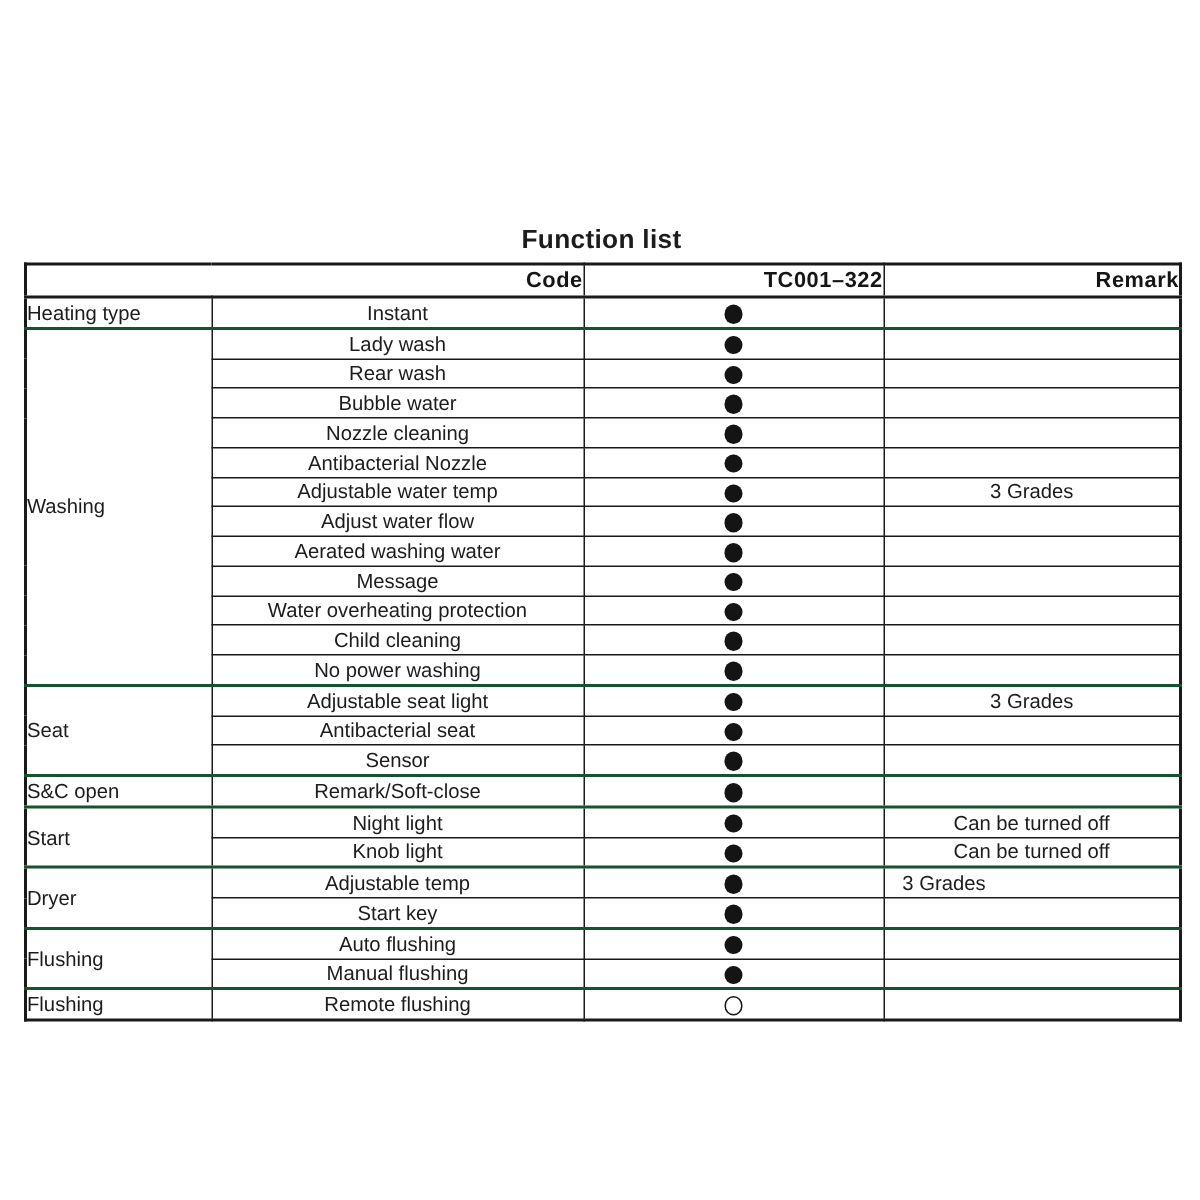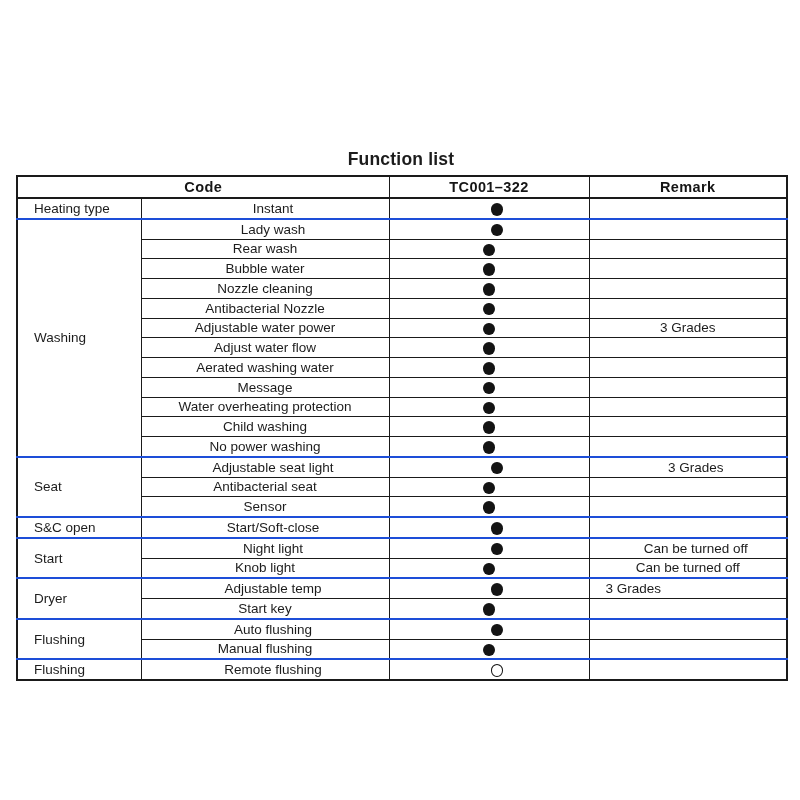--- a/index.html
+++ b/index.html
@@ -40,38 +40,38 @@
   table.fn col.c-func   { width: 248px; }
   table.fn col.c-model  { width: 200px; }
   table.fn col.c-remark { width: 198px; }
 
   table.fn th {
     height: 20px;
     border: 1px solid #1a1a1a;
     border-bottom: 2px solid #1a1a1a;
     font-size: 14.5px;
     font-weight: bold;
-    text-align: center;
+    text-align: right;
     vertical-align: middle;
     letter-spacing: 0.4px;
     padding: 0;
     color: #151515;
   }
   table.fn td {
     height: 18.75px;
     border: 1px solid #1a1a1a;
     font-size: 13.5px;
     font-weight: normal;
     vertical-align: middle;
     padding: 0;
     color: #1c1c1c;
     overflow: hidden;
     white-space: nowrap;
   }
-  table.fn tr.group-start td { border-top: 2px solid #1d4ed8; padding-left: 16px; }
+  table.fn tr.group-start td { border-top: 2px solid #14532d; }
 
   td.cat {
     text-align: left;
     padding-left: 22px;
   }
   td.func {
     text-align: center;
     padding-left: 36px;
   }
   td.model { text-align: center; }
@@ -143,21 +143,21 @@
           <td class="func">Nozzle cleaning</td>
           <td class="model"><span class="mark-filled"></span></td>
           <td class="remark"></td>
         </tr>
         <tr>
           <td class="func">Antibacterial Nozzle</td>
           <td class="model"><span class="mark-filled"></span></td>
           <td class="remark"></td>
         </tr>
         <tr>
-          <td class="func">Adjustable water power</td>
+          <td class="func">Adjustable water temp</td>
           <td class="model"><span class="mark-filled"></span></td>
           <td class="remark">3  Grades</td>
         </tr>
         <tr>
           <td class="func">Adjust water flow</td>
           <td class="model"><span class="mark-filled"></span></td>
           <td class="remark"></td>
         </tr>
         <tr>
           <td class="func">Aerated washing water</td>
@@ -168,21 +168,21 @@
           <td class="func">Message</td>
           <td class="model"><span class="mark-filled"></span></td>
           <td class="remark"></td>
         </tr>
         <tr>
           <td class="func">Water overheating protection</td>
           <td class="model"><span class="mark-filled"></span></td>
           <td class="remark"></td>
         </tr>
         <tr>
-          <td class="func">Child washing</td>
+          <td class="func">Child cleaning</td>
           <td class="model"><span class="mark-filled"></span></td>
           <td class="remark"></td>
         </tr>
         <tr>
           <td class="func">No power washing</td>
           <td class="model"><span class="mark-filled"></span></td>
           <td class="remark"></td>
         </tr>
         <tr class="group-start">
           <td class="cat" rowspan="3">Seat</td>
@@ -195,21 +195,21 @@
           <td class="model"><span class="mark-filled"></span></td>
           <td class="remark"></td>
         </tr>
         <tr>
           <td class="func">Sensor</td>
           <td class="model"><span class="mark-filled"></span></td>
           <td class="remark"></td>
         </tr>
         <tr class="group-start">
           <td class="cat" rowspan="1">S&amp;C open</td>
-          <td class="func">Start/Soft-close</td>
+          <td class="func">Remark/Soft-close</td>
           <td class="model"><span class="mark-filled"></span></td>
           <td class="remark"></td>
         </tr>
         <tr class="group-start">
           <td class="cat" rowspan="2">Start</td>
           <td class="func">Night light</td>
           <td class="model"><span class="mark-filled"></span></td>
           <td class="remark">Can be turned off</td>
         </tr>
         <tr>

